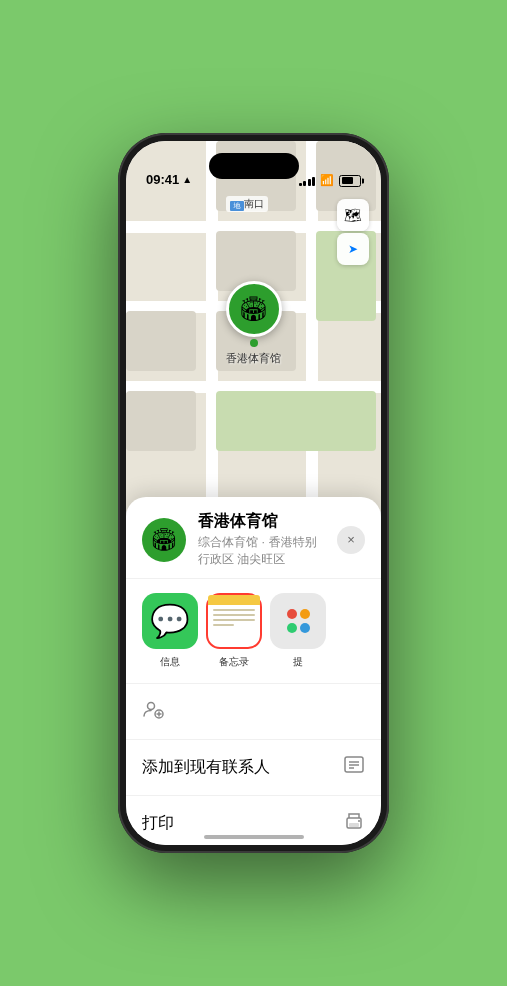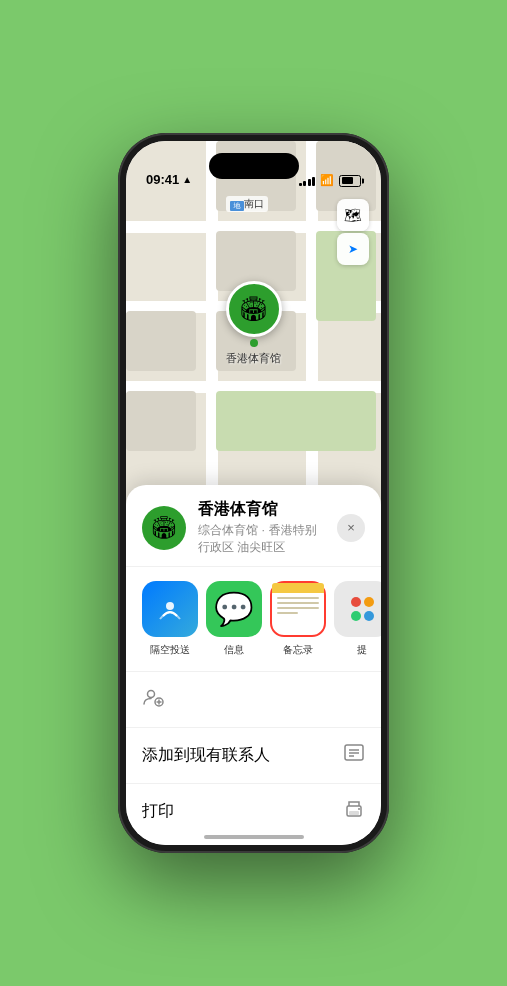--- a/index.html
+++ b/index.html
@@ -491,30 +491,20 @@
         <div class="venue-icon">🏟</div>
         <div class="venue-info">
           <div class="venue-name">香港体育馆</div>
           <div class="venue-subtitle">综合体育馆 · 香港特别行政区 油尖旺区</div>
         </div>
         <div class="close-btn">×</div>
       </div>
 
       <div class="share-row">
 
-        <div class="share-item">
-          <div class="share-icon airdrop">
-            <svg width="30" height="30" viewBox="0 0 30 30" fill="none">
-              <circle cx="15" cy="12" r="4" fill="white" opacity="0.9"></circle>
-              <path d="M8 22 Q15 14 22 22" stroke="white" stroke-width="2" fill="none"></path>
-              <path d="M5 25 Q15 12 25 25" stroke="white" stroke-width="2" fill="none" opacity="0.6"></path>
-            </svg>
-          </div>
-          <span class="share-label">隔空投送</span>
-        </div>
 
         <div class="share-item">
           <div class="share-icon message" style="font-size:32px;">
             💬
           </div>
           <span class="share-label">信息</span>
         </div>
 
 
         <div class="share-item">
@@ -567,21 +557,21 @@
         <span class="action-icon">
           <svg width="22" height="22" viewBox="0 0 22 22" fill="none">
             <rect x="2" y="3" width="18" height="15" rx="2" stroke="#888" stroke-width="1.5"></rect>
             <line x1="6" y1="8" x2="16" y2="8" stroke="#888" stroke-width="1.5"></line>
             <line x1="6" y1="11" x2="16" y2="11" stroke="#888" stroke-width="1.5"></line>
             <line x1="6" y1="14" x2="11" y2="14" stroke="#888" stroke-width="1.5"></line>
           </svg>
         </span>
       </div>
 
-      <div class="action-row" style="border-bottom: none; padding-bottom: 20px;">
+      <div class="action-row" style="border-bottom: none; padding-bottom: 8px;">
         <span class="action-label">打印</span>
         <span class="action-icon">
           <svg width="22" height="22" viewBox="0 0 22 22" fill="none">
             <rect x="4" y="8" width="14" height="10" rx="1.5" stroke="#888" stroke-width="1.5"></rect>
             <path d="M6 8 V4 H16 V8" stroke="#888" stroke-width="1.5"></path>
             <rect x="6" y="13" width="10" height="4" fill="#888" opacity="0.3" rx="1"></rect>
             <circle cx="16" cy="11" r="1" fill="#888"></circle>
           </svg>
         </span>
       </div>

